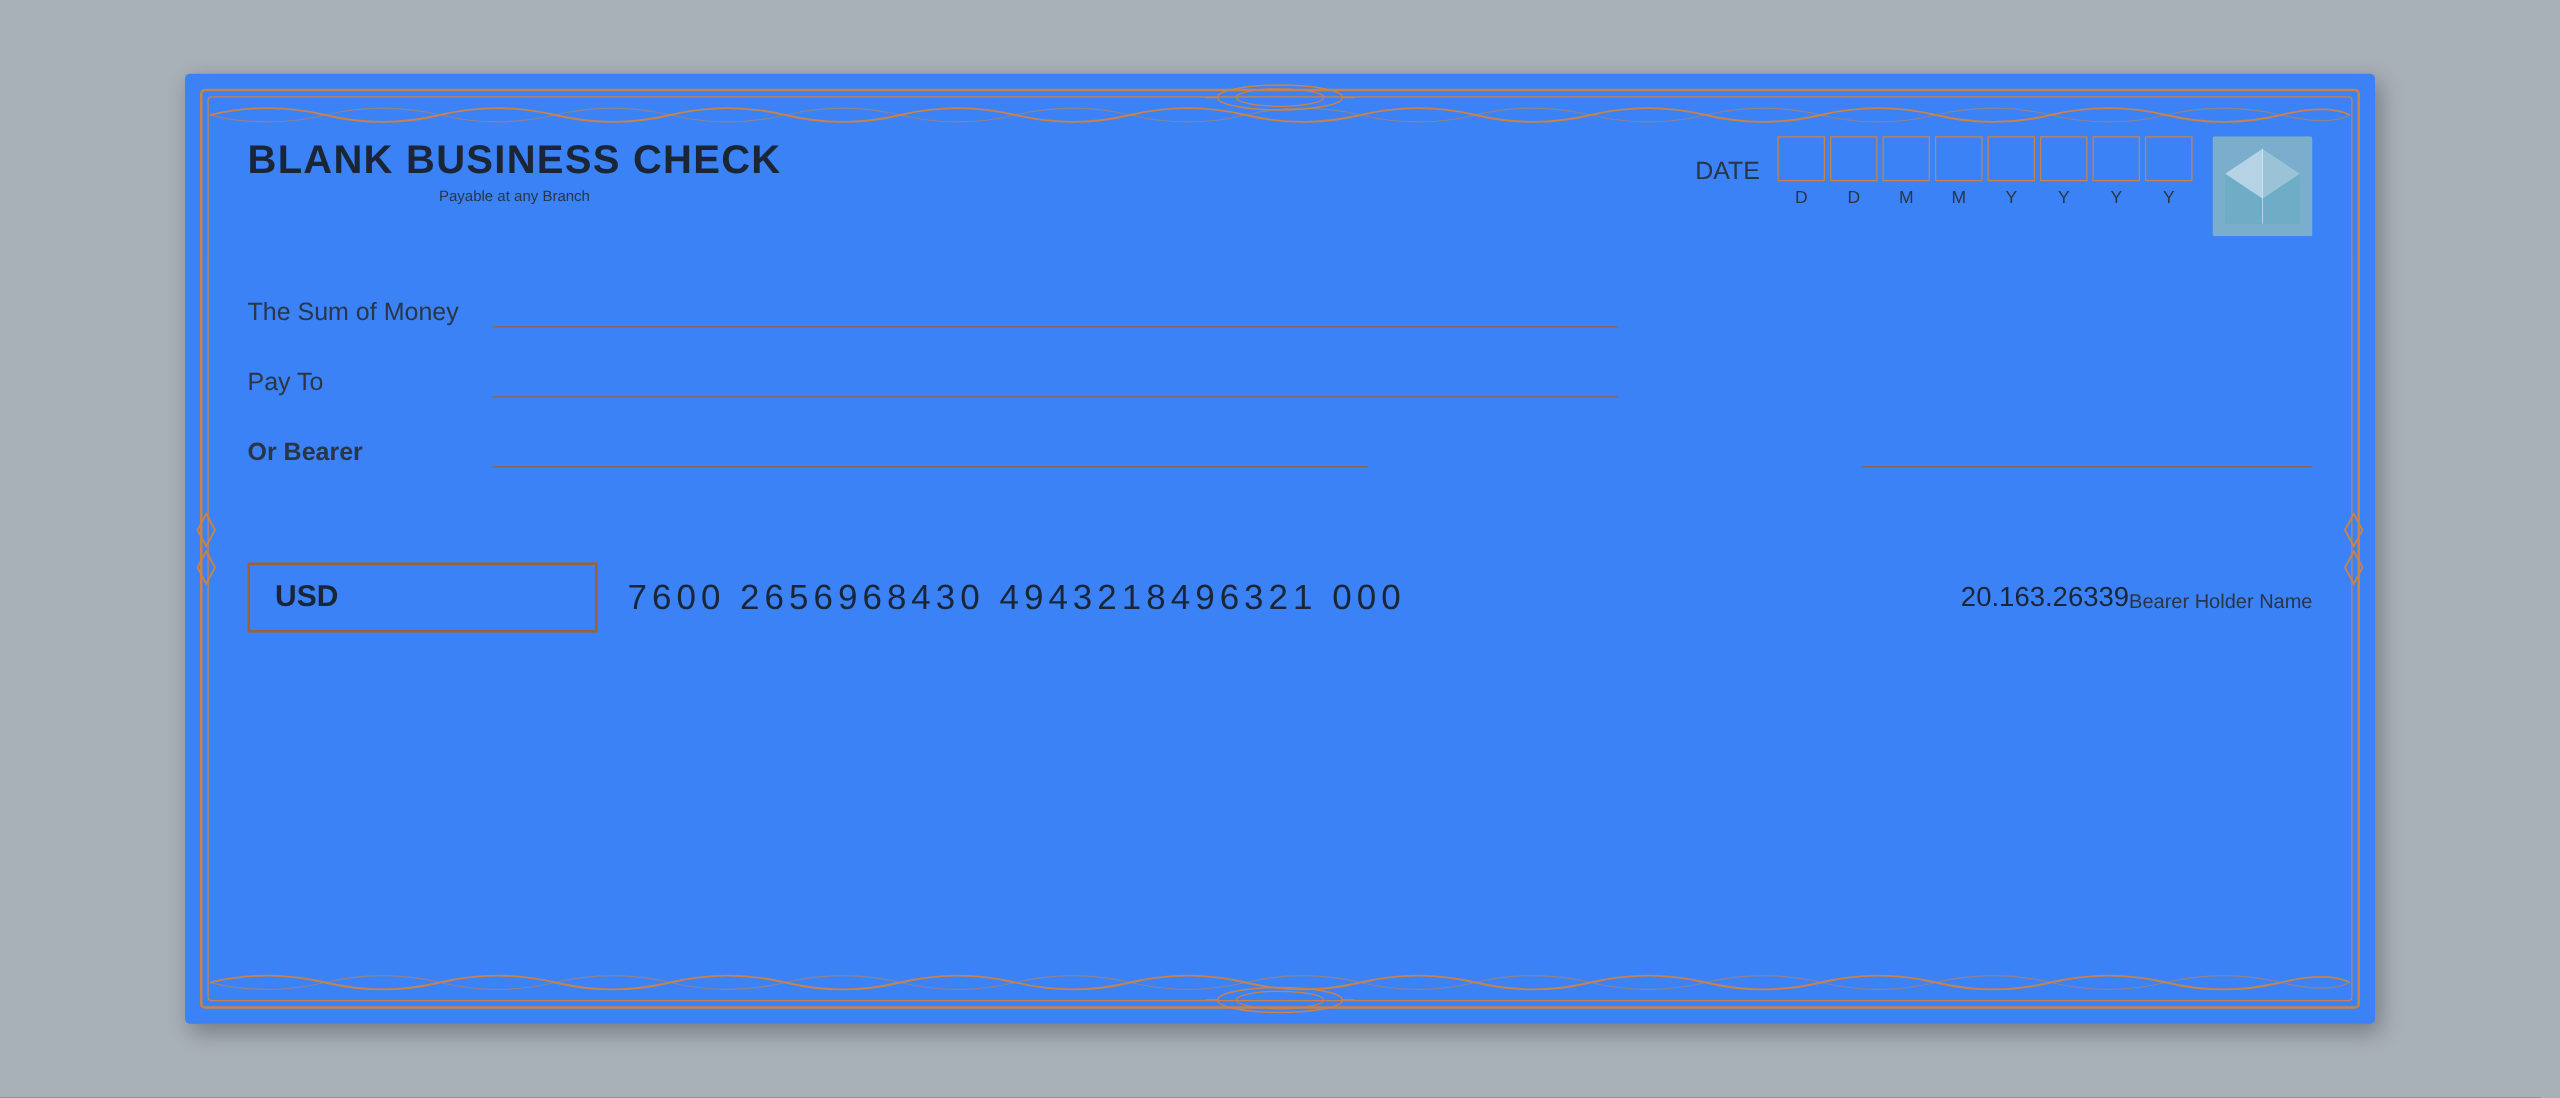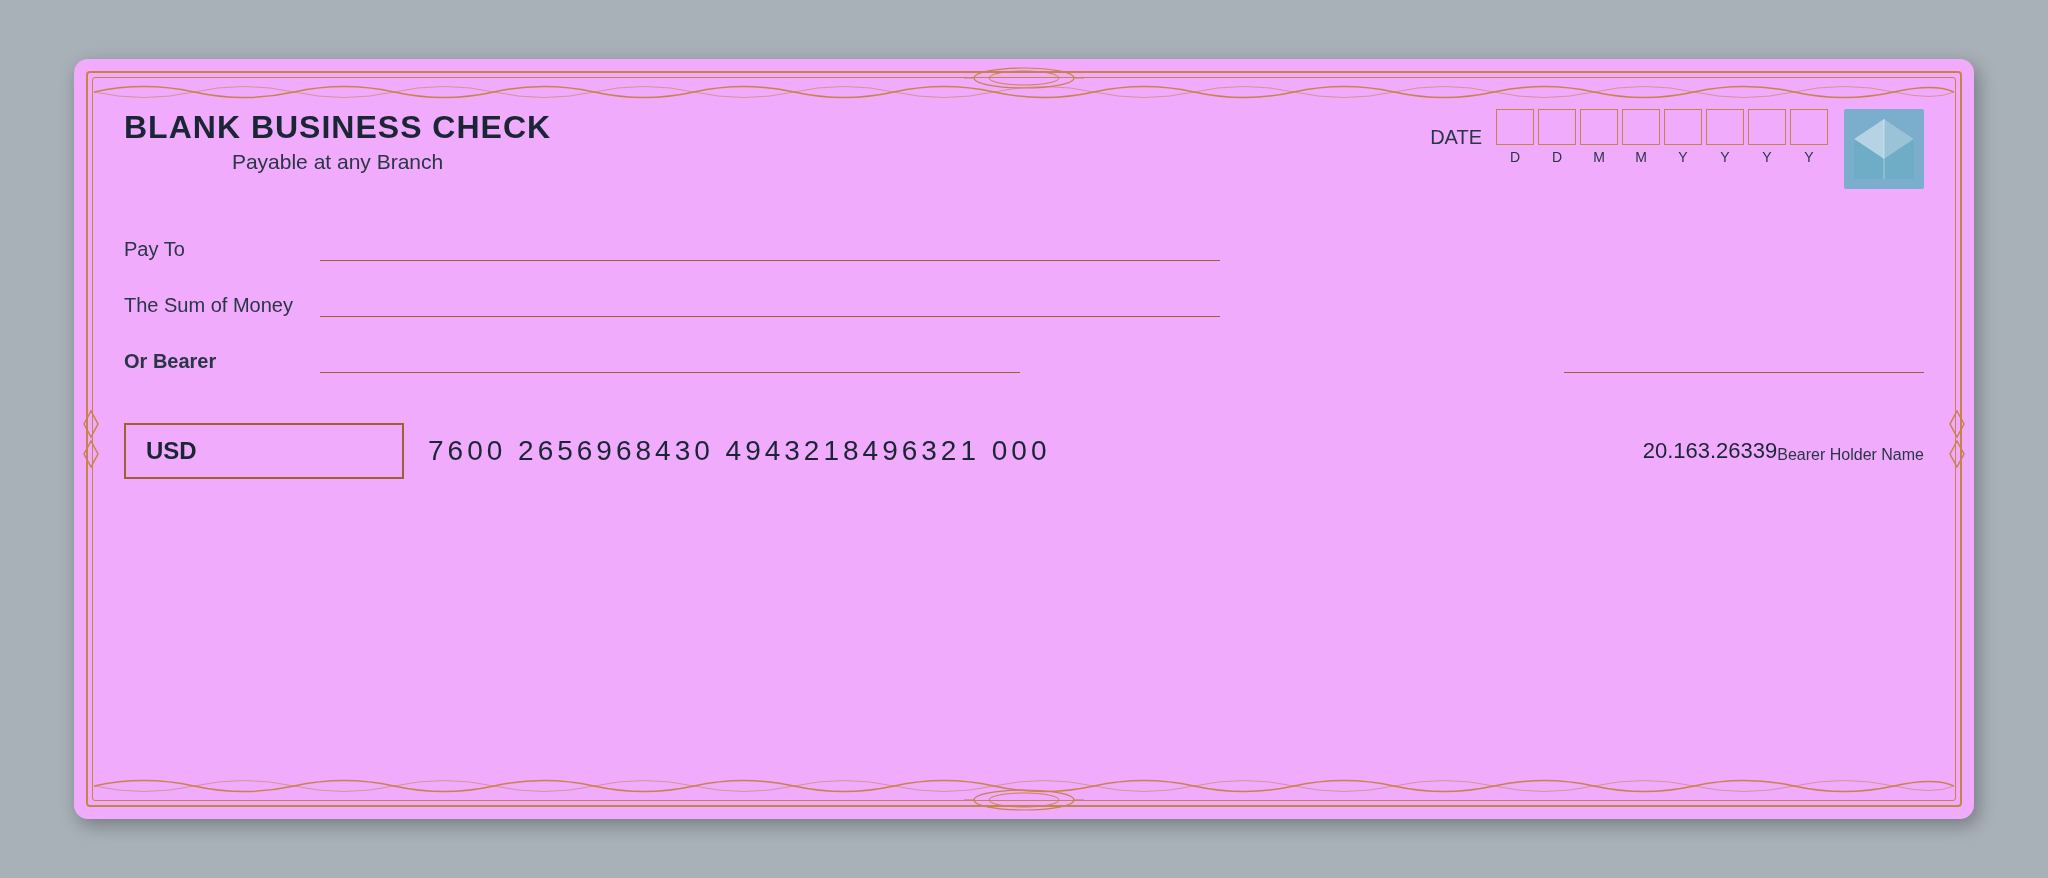--- a/index.html
+++ b/index.html
@@ -8,24 +8,24 @@
       width: 2048px;
       height: 878px;
       background: #a8b0b8;
       display: flex;
       align-items: center;
       justify-content: center;
       font-family: Arial, sans-serif;
     }
 
     .check-container {
-      width: 1900px;
+      width: 1752px;
       height: 760px;
-      background: #f0abfc;
-      border-radius: 14px;
+      background: #3b82f6;
+      border-radius: 4px;
       position: relative;
       box-shadow: 4px 6px 18px rgba(0,0,0,0.3);
       overflow: hidden;
     }
 
     
     .check-container::before {
       content: '';
       position: absolute;
       top: 12px; left: 12px; right: 12px; bottom: 12px;
@@ -66,21 +66,21 @@
     }
 
     .check-title {
       font-size: 32px;
       font-weight: 900;
       color: #1a2535;
       letter-spacing: 1px;
     }
 
     .check-subtitle {
-      font-size: 21px;
+      font-size: 12px;
       color: #2a3545;
       text-align: center;
       margin-top: 4px;
     }
 
     
     .date-section {
       display: flex;
       align-items: center;
       gap: 14px;
@@ -155,21 +155,21 @@
     .signature-line {
       width: 360px;
       border-bottom: 1.5px solid #a06030;
       height: 28px;
     }
 
     
     .bottom-section {
       display: flex;
       align-items: center;
-      margin-top: 50px;
+      margin-top: 76px;
       gap: 24px;
     }
 
     .usd-box {
       border: 2px solid #a06030;
       padding: 10px 20px;
       min-width: 280px;
       height: 56px;
       display: flex;
       align-items: center;
@@ -306,26 +306,26 @@
             <polygon points="40,10 10,30 40,50" fill="#cce0ee" opacity="0.8"></polygon>
             <polygon points="40,50 70,30 70,70 10,70 10,30" fill="#7ab8cc" opacity="0.6"></polygon>
             <line x1="40" y1="10" x2="40" y2="70" stroke="#ffffff" stroke-width="0.8" opacity="0.5"></line>
           </svg>
         </div>
 
       </div>
     </div>
 
     <div class="form-row">
+      <span class="field-label">The Sum of Money</span>
+      <div class="field-line"></div>
+    </div>
+
+    <div class="form-row">
       <span class="field-label">Pay To</span>
-      <div class="field-line"></div>
-    </div>
-
-    <div class="form-row">
-      <span class="field-label">The Sum of Money</span>
       <div class="field-line"></div>
     </div>
 
     <div style="display:flex;justify-content:space-between;align-items:flex-end;font-weight:bold;">
       <div class="form-row-bearer">
         <span class="field-label">Or Bearer</span>
         <div class="field-line" style="width:700px;"></div>
       </div>
 
       <div class="signature-line-wrapper">

